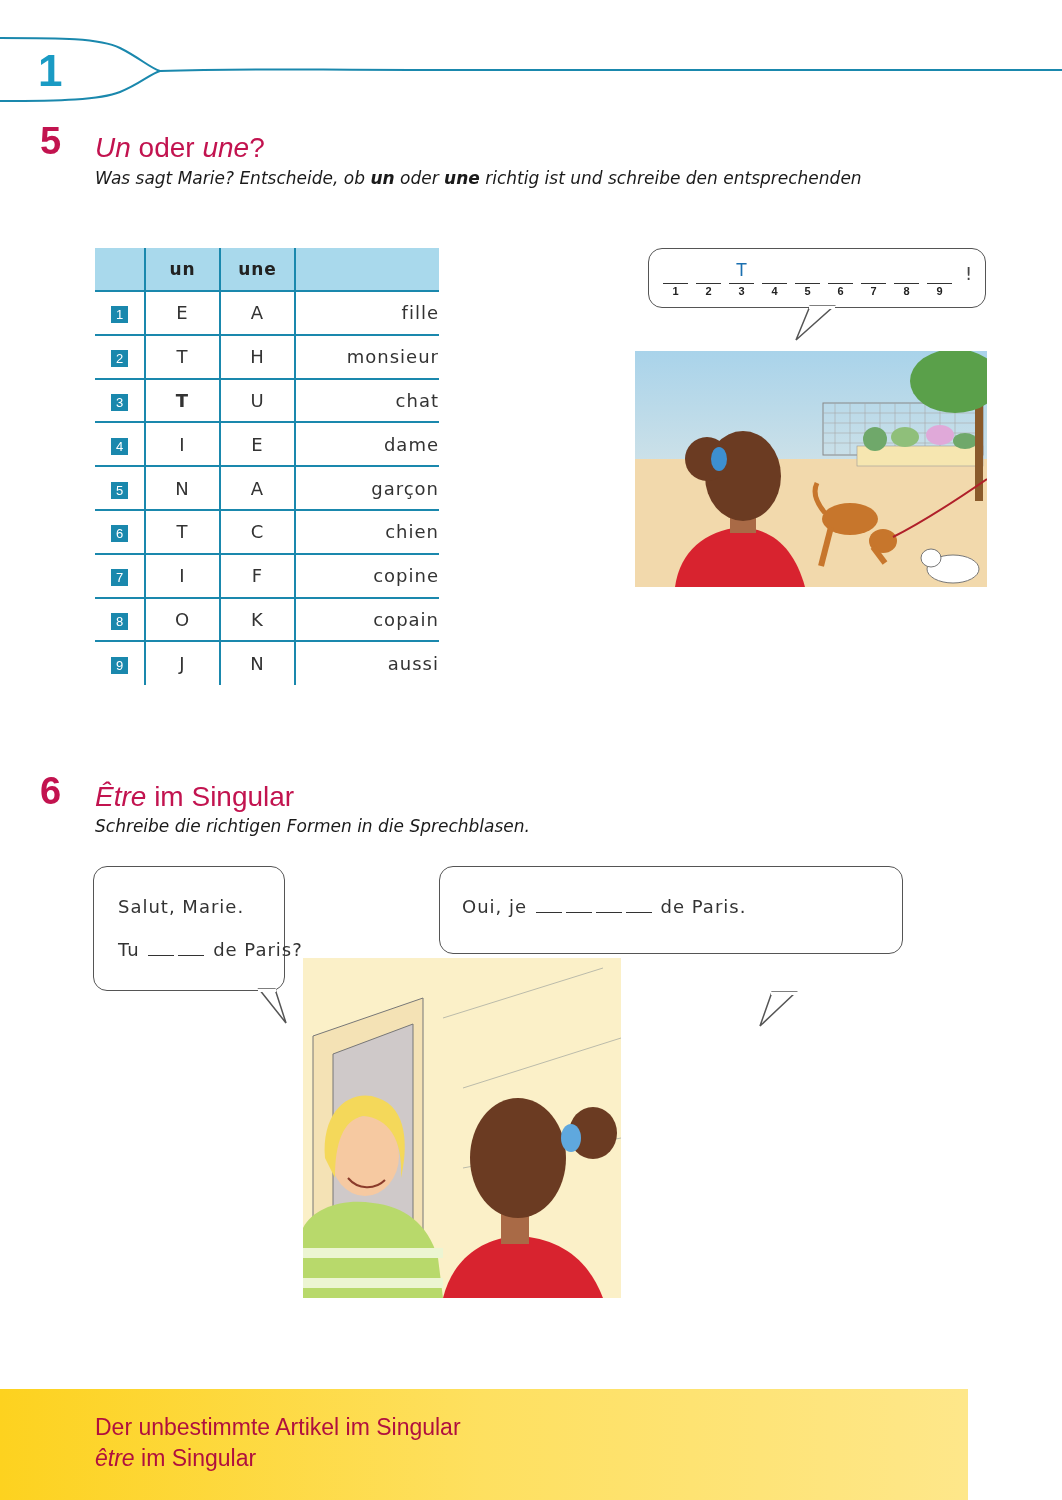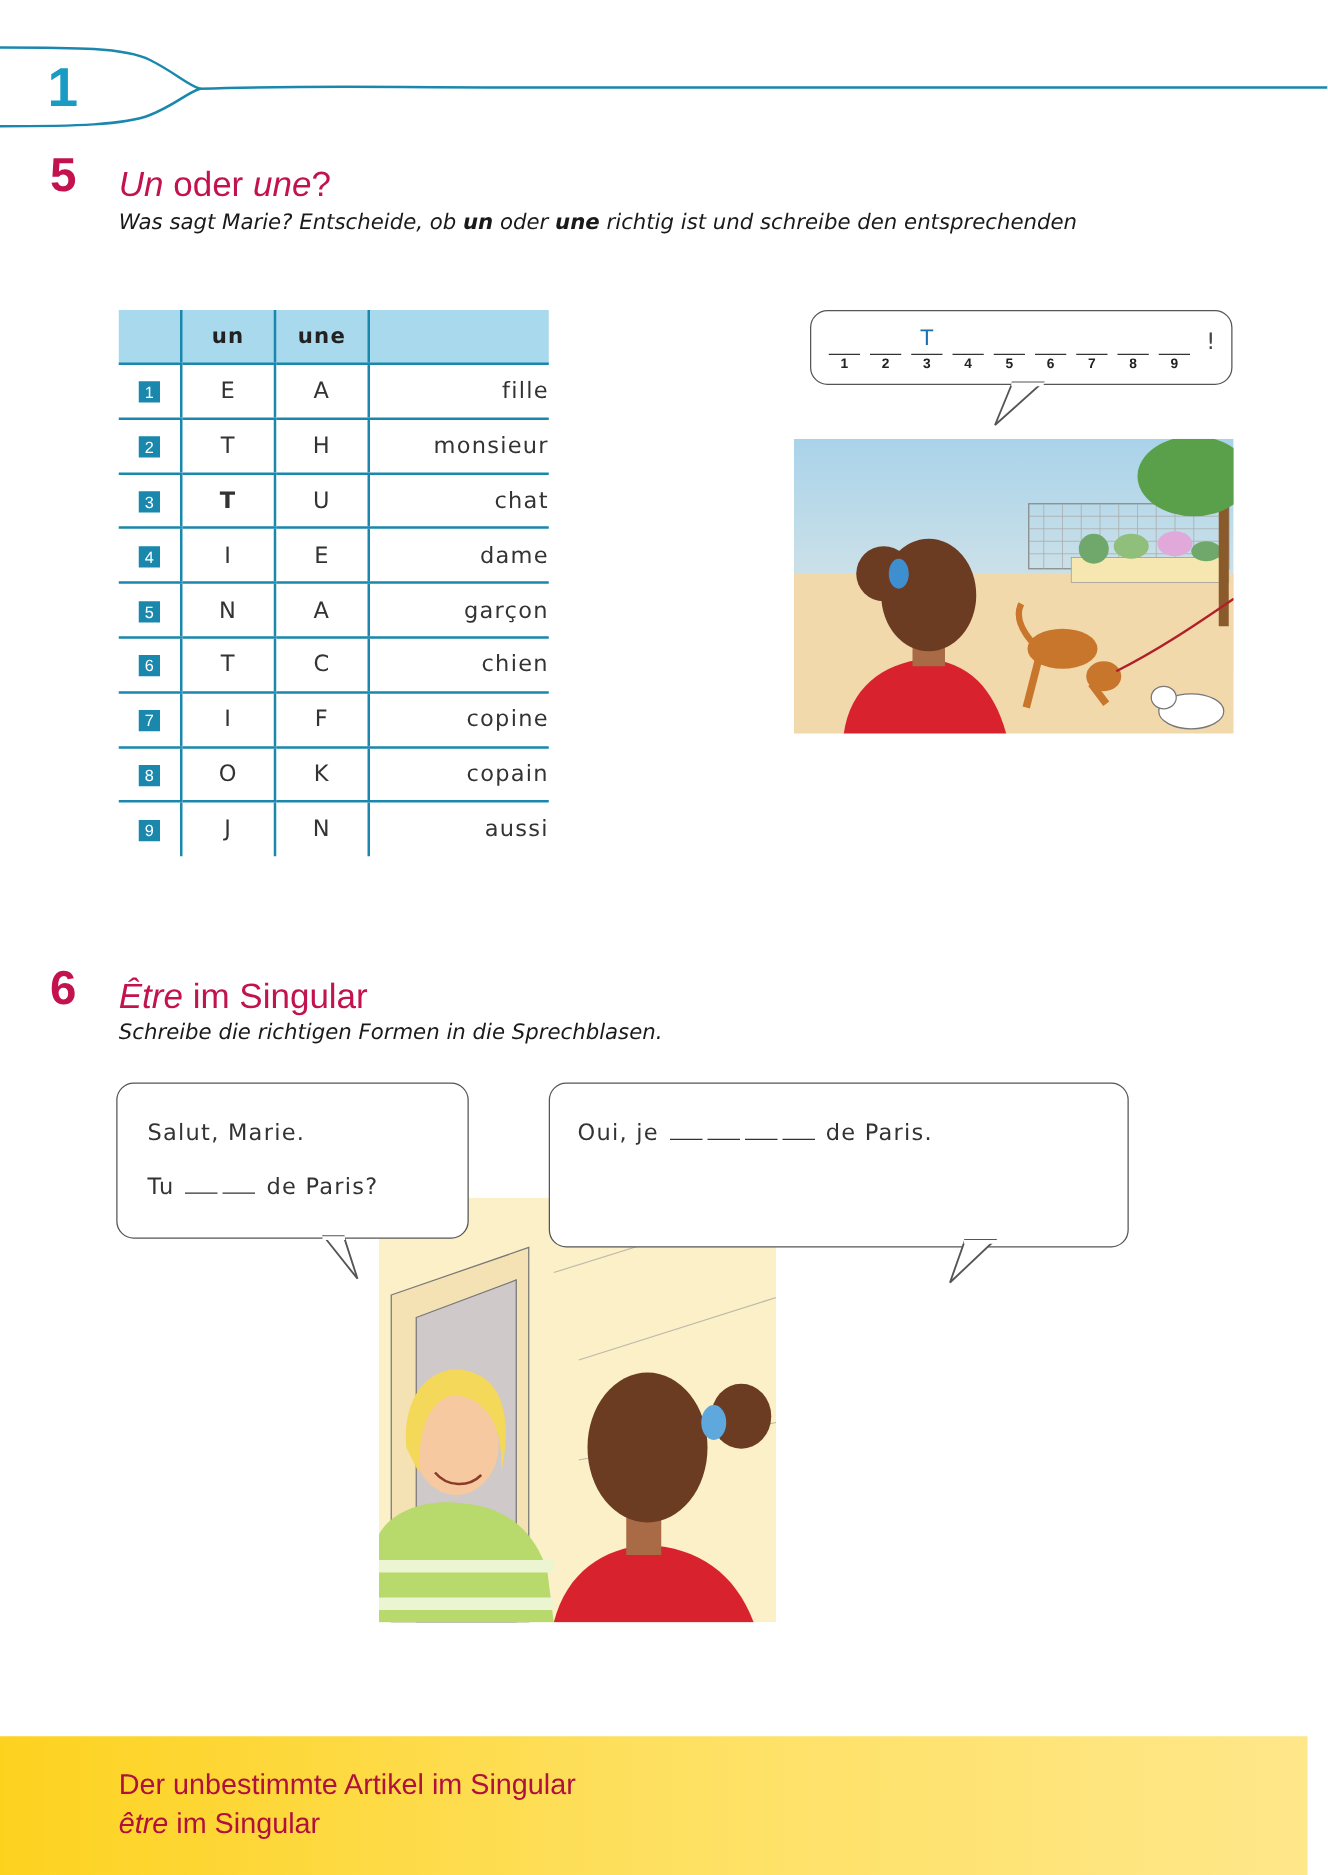--- a/index.html
+++ b/index.html
@@ -41,21 +41,21 @@
     .slot-num { font-size: 11px; font-weight: bold; font-family: "Liberation Sans", sans-serif; color: #222; line-height: 14px; }
     .exclam { position: absolute; left: 316px; top: 14px; font-size: 18px; color: #444; }
 
     
     .illus { position: absolute; overflow: hidden; }
 
     .bubble-text { position: absolute; font-size: 18px; color: #333; letter-spacing: 1px; white-space: nowrap; }
     .blank { display: inline-block; width: 26px; border-bottom: 1.5px solid #333; margin: 0 2px; height: 12px; }
 
     
-    .footer-band { position: absolute; left: 0; top: 1389px; width: 1046px; height: 111px; background: linear-gradient(90deg, #fdd21f 0%, #fee060 50%, #fee78a 100%); }
+    .footer-band { position: absolute; left: 0; top: 1389px; width: 968px; height: 111px; background: linear-gradient(90deg, #fdd21f 0%, #fee060 50%, #fee78a 100%); }
     .footer-line { position: absolute; left: 95px; font-family: "Liberation Sans", sans-serif; font-size: 23px; color: #b0103e; }
     .footer-line i { font-style: italic; }
   </style>
 </head>
 <body>
 
 <svg class="header-svg" viewBox="0 0 1062 110">
   <path d="M0,38 C60,38 100,38 120,48 C140,58 150,68 160,71 C150,74 140,84 120,92 C100,100 60,101 0,101" fill="none" stroke="#1a88ad" stroke-width="2"></path>
   <path d="M160,71 C250,68 300,70 420,70 C600,71 800,72 1062,70" fill="none" stroke="#1a88ad" stroke-width="2"></path>
 </svg>
@@ -272,34 +272,34 @@
     <path d="M45,220 C55,232 72,232 82,222" stroke="#8a3b2b" stroke-width="2" fill="none"></path>
 
     <path d="M140,340 C150,300 180,280 215,278 C255,280 285,300 300,340 Z" fill="#d8232f"></path>
     <rect x="198" y="250" width="28" height="36" fill="#a96a46"></rect>
     <ellipse cx="215" cy="200" rx="48" ry="60" fill="#6b3b22"></ellipse>
     <ellipse cx="290" cy="175" rx="24" ry="26" fill="#6b3b22"></ellipse>
     <ellipse cx="268" cy="180" rx="10" ry="14" fill="#5fa8de"></ellipse>
   </svg>
 </div>
 
-<div class="bubble" style="left:93px; top:866px; width:282px; height:125px;">
+<div class="bubble" style="left:93px; top:866px; width:192px; height:125px;">
   <div class="bubble-text" style="left:24px; top:29px;">Salut, Marie.</div>
   <div class="bubble-text" style="left:24px; top:72px;">
     <span>Tu</span>
     <span class="blank"></span><span class="blank"></span>
     <span>de Paris?</span>
   </div>
 </div>
 <svg class="bubble-tail" style="left:255px; top:989px; width:40px; height:36px;" viewBox="0 0 40 36">
   <polygon points="4,0 31,34 20,0" fill="#fff" stroke="#555" stroke-width="1.5"></polygon>
   <line x1="3" y1="1.5" x2="21" y2="1.5" stroke="#fff" stroke-width="3"></line>
 </svg>
 
-<div class="bubble" style="left:439px; top:866px; width:464px; height:132px;">
+<div class="bubble" style="left:439px; top:866px; width:464px; height:88px;">
   <div class="bubble-text" style="left:22px; top:29px;">
     <span>Oui, je</span>
     <span class="blank"></span><span class="blank"></span><span class="blank"></span><span class="blank"></span>
     <span>de Paris.</span>
   </div>
 </div>
 <svg class="bubble-tail" style="left:756px; top:992px; width:50px; height:36px;" viewBox="0 0 50 36">
   <polygon points="16,0 4,34 40,0" fill="#fff" stroke="#555" stroke-width="1.5"></polygon>
   <line x1="15" y1="1.5" x2="41" y2="1.5" stroke="#fff" stroke-width="3"></line>
 </svg>

